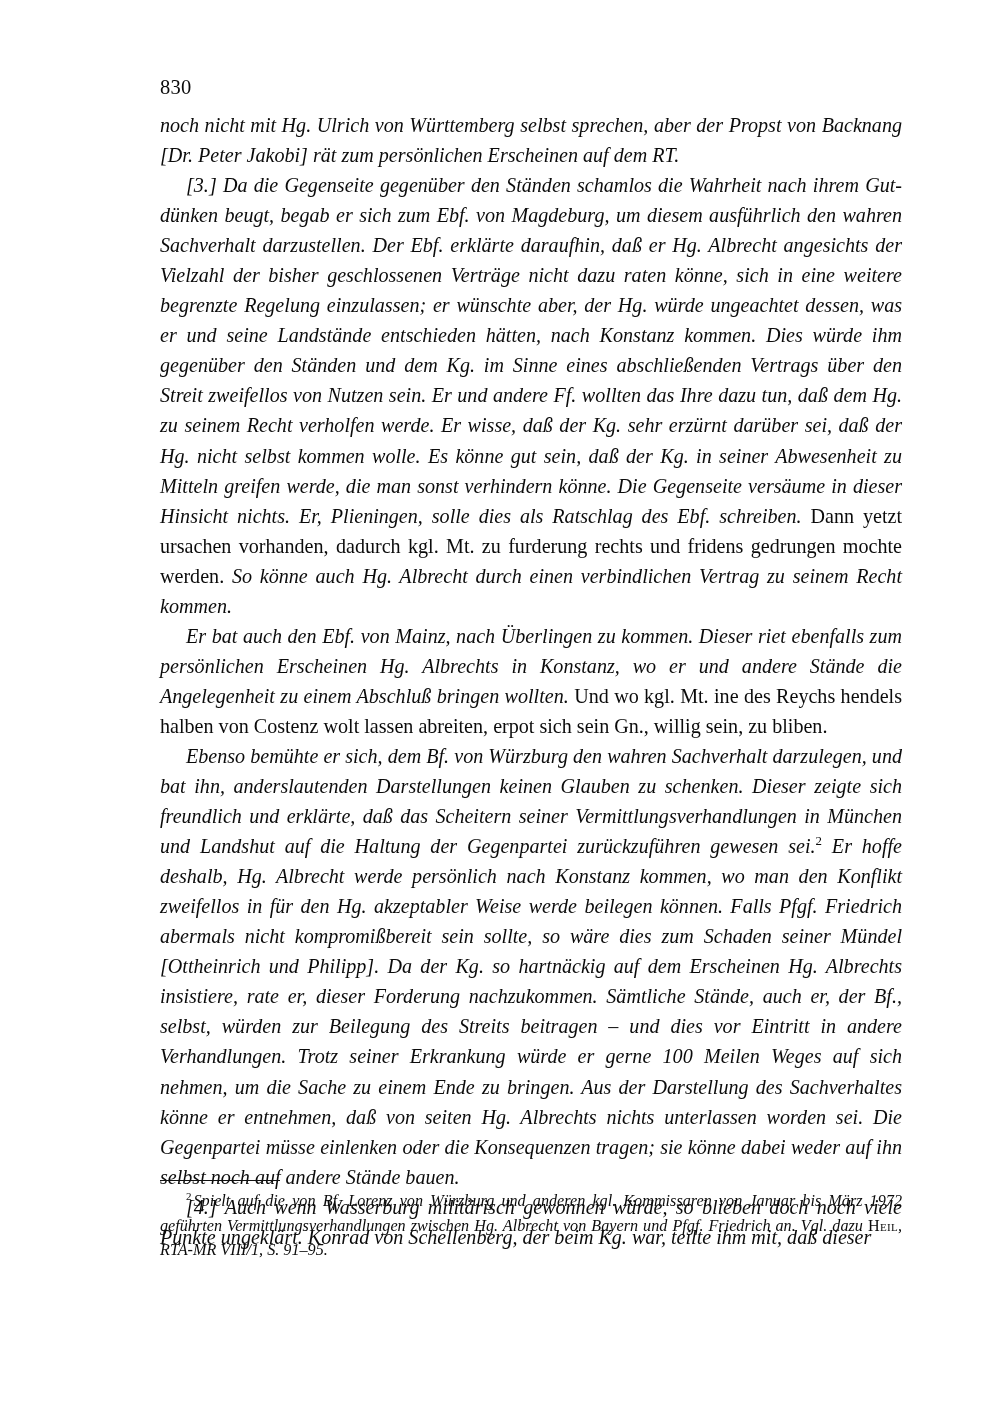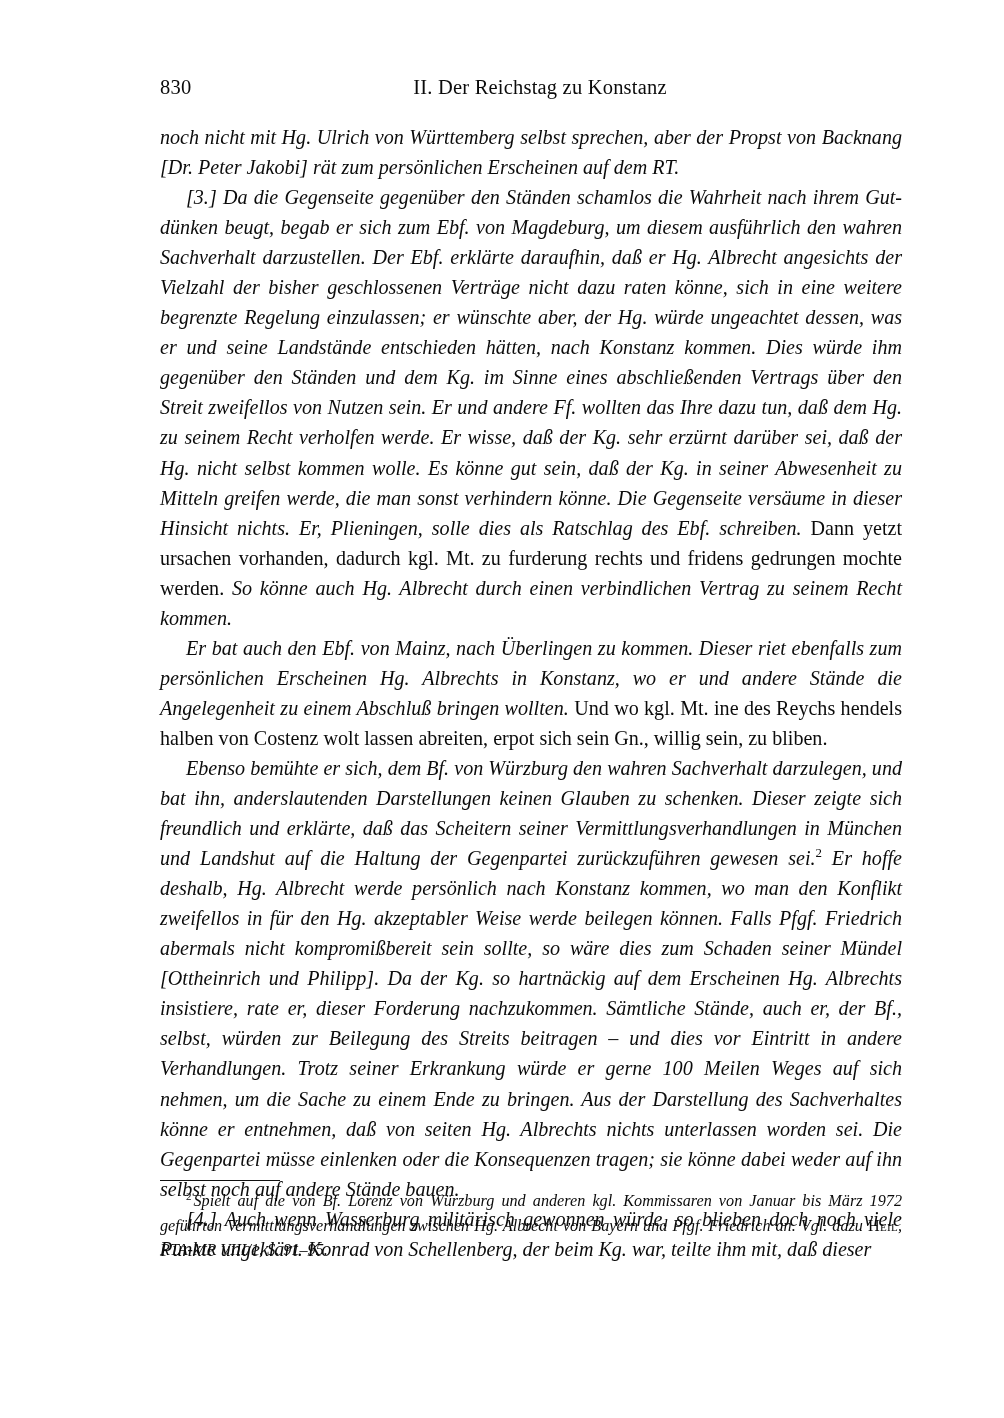--- a/index.html
+++ b/index.html
@@ -40,21 +40,21 @@
     flex: 1 1 auto;
     text-align: center;
     padding-right: 150px;
     white-space: nowrap;
   }
 
   
   .textblock {
     position: absolute;
     left: 160px;
-    top: 122px;
+    top: 110px;
     width: 742px;
   }
 
   p.para {
     margin: 0;
     text-align: justify;
     text-justify: inter-word;
     font-size: 20.1px;
     line-height: 30.05px;
     font-style: italic;
@@ -117,21 +117,20 @@
     font-style: italic;
   }
 </style>
 </head>
 <body>
 
 <div class="page">
 
   <div class="runhead">
     <span class="folio">830</span>
-    <span class="title">II. Der Reichstag zu Konstanz</span>
   </div>
 
   <div class="textblock" id="body-root">
       <p class="para noindent"><span class="">noch nicht mit Hg. Ulrich von Württemberg selbst sprechen, aber der Propst von Backnang [Dr. Peter Jakobi] rät zum persönlichen Erscheinen auf dem RT.</span></p>
       <p class="para indent"><span class="">[3.] Da die Gegenseite gegenüber den Ständen schamlos die Wahrheit nach ihrem Gut­dünken beugt, begab er sich zum Ebf. von Magdeburg, um diesem ausführlich den wahren Sachverhalt darzustellen. Der Ebf. erklärte daraufhin, daß er Hg. Albrecht angesichts der Vielzahl der bisher geschlossenen Verträge nicht dazu raten könne, sich in eine weitere begrenzte Regelung einzulassen; er wünschte aber, der Hg. würde ungeachtet dessen, was er und seine Landstände entschieden hätten, nach Konstanz kommen. Dies würde ihm gegenüber den Ständen und dem Kg. im Sinne eines abschließenden Vertrags über den Streit zweifellos von Nutzen sein. Er und andere Ff. wollten das Ihre dazu tun, daß dem Hg. zu seinem Recht verholfen werde. Er wisse, daß der Kg. sehr erzürnt darüber sei, daß der Hg. nicht selbst kommen wolle. Es könne gut sein, daß der Kg. in seiner Abwesenheit zu Mitteln greifen werde, die man sonst verhindern könne. Die Gegenseite versäume in dieser Hinsicht nichts. Er, Plieningen, solle dies als Ratschlag des Ebf. schreiben.</span><span class="rom"> Dann yetzt ursachen vorhanden, dadurch kgl. Mt. zu furderung rechts und fridens gedrungen mochte werden.</span><span class=""> So könne auch Hg. Albrecht durch einen verbindlichen Vertrag zu seinem Recht kommen.</span></p>
       <p class="para indent"><span class="">Er bat auch den Ebf. von Mainz, nach Überlingen zu kommen. Dieser riet ebenfalls zum persönlichen Erscheinen Hg. Albrechts in Konstanz, wo er und andere Stände die Angelegenheit zu einem Abschluß bringen wollten.</span><span class="rom"> Und wo kgl. Mt. ine des Reychs hendels halben von Costenz wolt lassen abreiten, erpot sich sein Gn., willig sein, zu bliben.</span></p>
       <p class="para indent"><span class="">Ebenso bemühte er sich, dem Bf. von Würzburg den wahren Sachverhalt darzulegen, und bat ihn, anderslautenden Darstellungen keinen Glauben zu schenken. Dieser zeigte sich freundlich und erklärte, daß das Scheitern seiner Vermittlungsverhandlungen in München und Landshut auf die Haltung der Gegenpartei zurückzuführen gewesen sei.</span><sup class="fnmark">2</sup><span class=""> Er hoffe deshalb, Hg. Albrecht werde persönlich nach Konstanz kommen, wo man den Konflikt zweifellos in für den Hg. akzeptabler Weise werde beilegen können. Falls Pfgf. Friedrich abermals nicht kompromißbereit sein sollte, so wäre dies zum Schaden seiner Mündel [Ottheinrich und Philipp]. Da der Kg. so hartnäckig auf dem Erscheinen Hg. Albrechts insistiere, rate er, dieser Forderung nachzukommen. Sämtliche Stände, auch er, der Bf., selbst, würden zur Beilegung des Streits beitragen – und dies vor Eintritt in andere Verhandlungen. Trotz seiner Erkrankung würde er gerne 100 Meilen Weges auf sich nehmen, um die Sache zu einem Ende zu bringen. Aus der Darstellung des Sachverhaltes könne er entnehmen, daß von seiten Hg. Albrechts nichts unterlassen worden sei. Die Gegenpartei müsse einlenken oder die Konsequenzen tragen; sie könne dabei weder auf ihn selbst noch auf andere Stände bauen.</span></p>
       <p class="para indent"><span class="">[4.] Auch wenn Wasserburg militärisch gewonnen würde, so blieben doch noch viele Punkte ungeklärt. Konrad von Schellenberg, der beim Kg. war, teilte ihm mit, daß dieser</span></p>
     </div>
 

